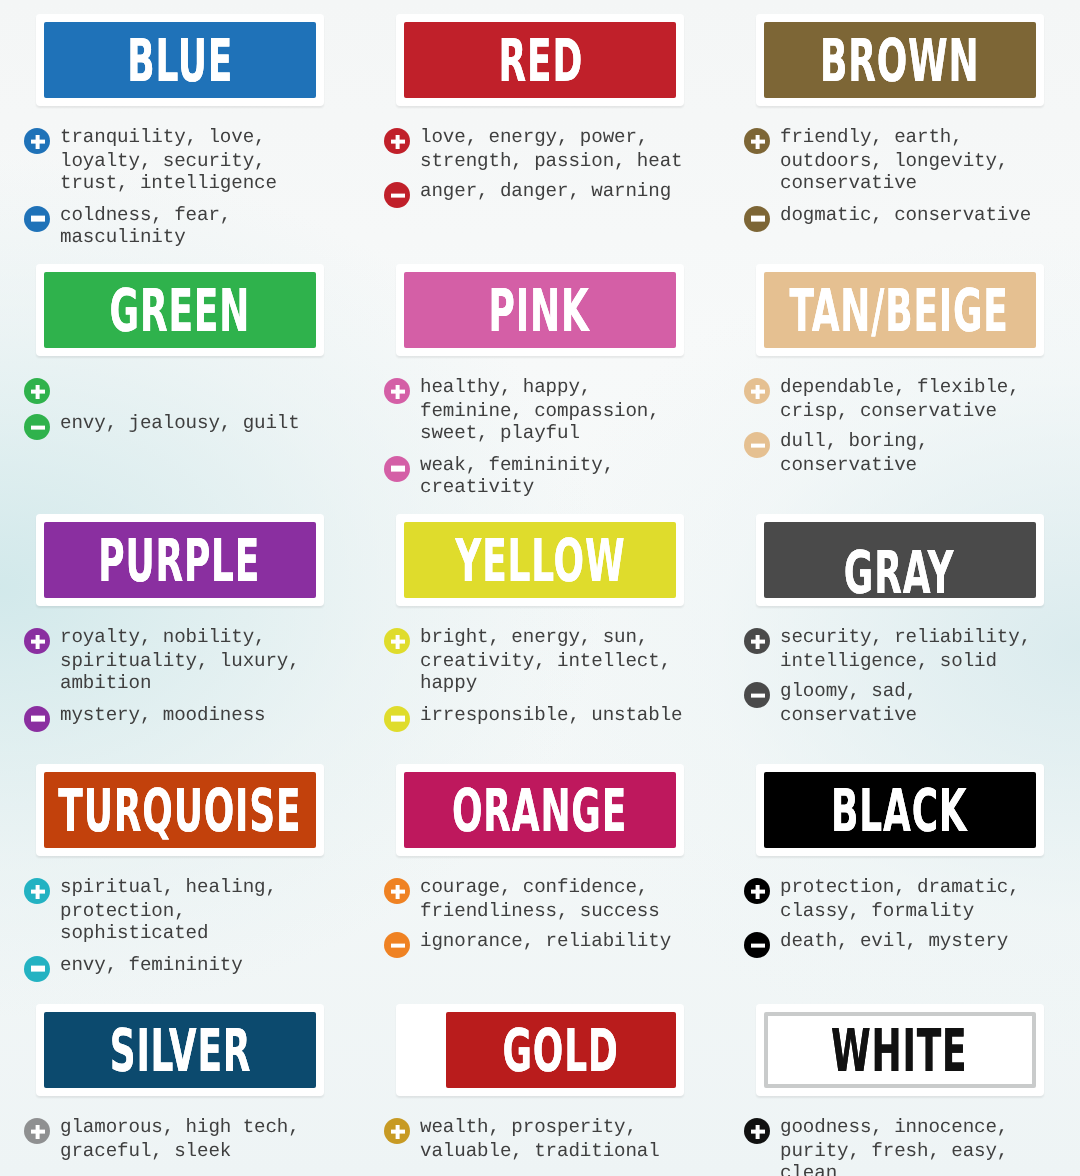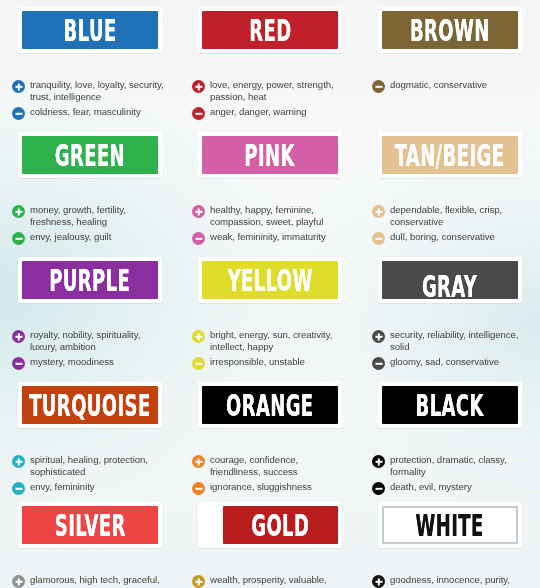--- a/index.html
+++ b/index.html
@@ -57,21 +57,22 @@
     transform: scaleX(0.80) scaleY(1.18);
     transform-origin: center;
     white-space: nowrap;
     text-shadow: 0 0 0 currentColor;
   }
 
   .swatch.is-white { border: 2px solid #c9cbcb; background: #ffffff; }
   .swatch.is-white .swatch-label { color: #111111; }
 
   .traits {
-    margin: 26px 4px 0 6px;
+    margin: 10px 4px 0 6px;
+    font-family: Liberation Mono, monospace;
   }
 
   .trait {
     display: flex;
     align-items: flex-start;
     margin-bottom: 4px;
   }
 
   .bullet {
     flex: 0 0 auto;
@@ -149,56 +150,59 @@
       </div>
     </div>
     <div class="cell">
       <div class="swatch-frame">
         <div class="swatch" style="background: rgb(125, 102, 54);">
           <div class="swatch-label" style="color: rgb(255, 255, 255);">BROWN</div>
         </div>
       </div>
       <div class="traits">
         <div class="trait">
+          <span class="bullet plus" style="background: rgb(125, 102, 54);"></span>
+          <span class="trait-text">friendly, earth, outdoors, longevity, conservative</span>
+        </div>
+        <div class="trait">
           <span class="bullet minus" style="background: rgb(125, 102, 54);"></span>
           <span class="trait-text">dogmatic, conservative</span>
         </div>
       </div>
     </div>
     <div class="cell">
       <div class="swatch-frame">
         <div class="swatch" style="background: rgb(47, 178, 76);">
           <div class="swatch-label" style="color: rgb(255, 255, 255);">GREEN</div>
         </div>
       </div>
       <div class="traits">
         <div class="trait">
           <span class="bullet plus" style="background: rgb(47, 178, 76);"></span>
-          <span class="trait-text">money, growth, fertility, freshness, healing</span>
         </div>
         <div class="trait">
           <span class="bullet minus" style="background: rgb(47, 178, 76);"></span>
           <span class="trait-text">envy, jealousy, guilt</span>
         </div>
       </div>
     </div>
     <div class="cell">
       <div class="swatch-frame">
         <div class="swatch" style="background: rgb(212, 95, 166);">
           <div class="swatch-label" style="color: rgb(255, 255, 255);">PINK</div>
         </div>
       </div>
       <div class="traits">
         <div class="trait">
           <span class="bullet plus" style="background: rgb(212, 95, 166);"></span>
           <span class="trait-text">healthy, happy, feminine, compassion, sweet, playful</span>
         </div>
         <div class="trait">
           <span class="bullet minus" style="background: rgb(212, 95, 166);"></span>
-          <span class="trait-text">weak, femininity, immaturity</span>
+          <span class="trait-text">weak, femininity, creativity</span>
         </div>
       </div>
     </div>
     <div class="cell">
       <div class="swatch-frame">
         <div class="swatch" style="background: rgb(229, 192, 145);">
           <div class="swatch-label" style="color: rgb(255, 255, 255);">TAN/BEIGE</div>
         </div>
       </div>
       <div class="traits">
@@ -275,32 +279,32 @@
           <span class="trait-text">spiritual, healing, protection, sophisticated</span>
         </div>
         <div class="trait">
           <span class="bullet minus" style="background: rgb(35, 178, 194);"></span>
           <span class="trait-text">envy, femininity</span>
         </div>
       </div>
     </div>
     <div class="cell">
       <div class="swatch-frame">
-        <div class="swatch" style="background: #000000;">
+        <div class="swatch" style="background: #be185d;">
           <div class="swatch-label" style="color: rgb(255, 255, 255);">ORANGE</div>
         </div>
       </div>
       <div class="traits">
         <div class="trait">
           <span class="bullet plus" style="background: rgb(239, 130, 35);"></span>
           <span class="trait-text">courage, confidence, friendliness, success</span>
         </div>
         <div class="trait">
           <span class="bullet minus" style="background: rgb(239, 130, 35);"></span>
-          <span class="trait-text">ignorance, sluggishness</span>
+          <span class="trait-text">ignorance, reliability</span>
         </div>
       </div>
     </div>
     <div class="cell">
       <div class="swatch-frame">
         <div class="swatch" style="background: rgb(0, 0, 0);">
           <div class="swatch-label" style="color: rgb(255, 255, 255);">BLACK</div>
         </div>
       </div>
       <div class="traits">
@@ -309,21 +313,21 @@
           <span class="trait-text">protection, dramatic, classy, formality</span>
         </div>
         <div class="trait">
           <span class="bullet minus" style="background: rgb(0, 0, 0);"></span>
           <span class="trait-text">death, evil, mystery</span>
         </div>
       </div>
     </div>
     <div class="cell">
       <div class="swatch-frame">
-        <div class="swatch" style="background: #ef4444;">
+        <div class="swatch" style="background: #0c4a6e;">
           <div class="swatch-label" style="color: rgb(255, 255, 255);">SILVER</div>
         </div>
       </div>
       <div class="traits">
         <div class="trait">
           <span class="bullet plus" style="background: rgb(143, 144, 145);"></span>
           <span class="trait-text">glamorous, high tech, graceful, sleek</span>
         </div>
       </div>
     </div>

